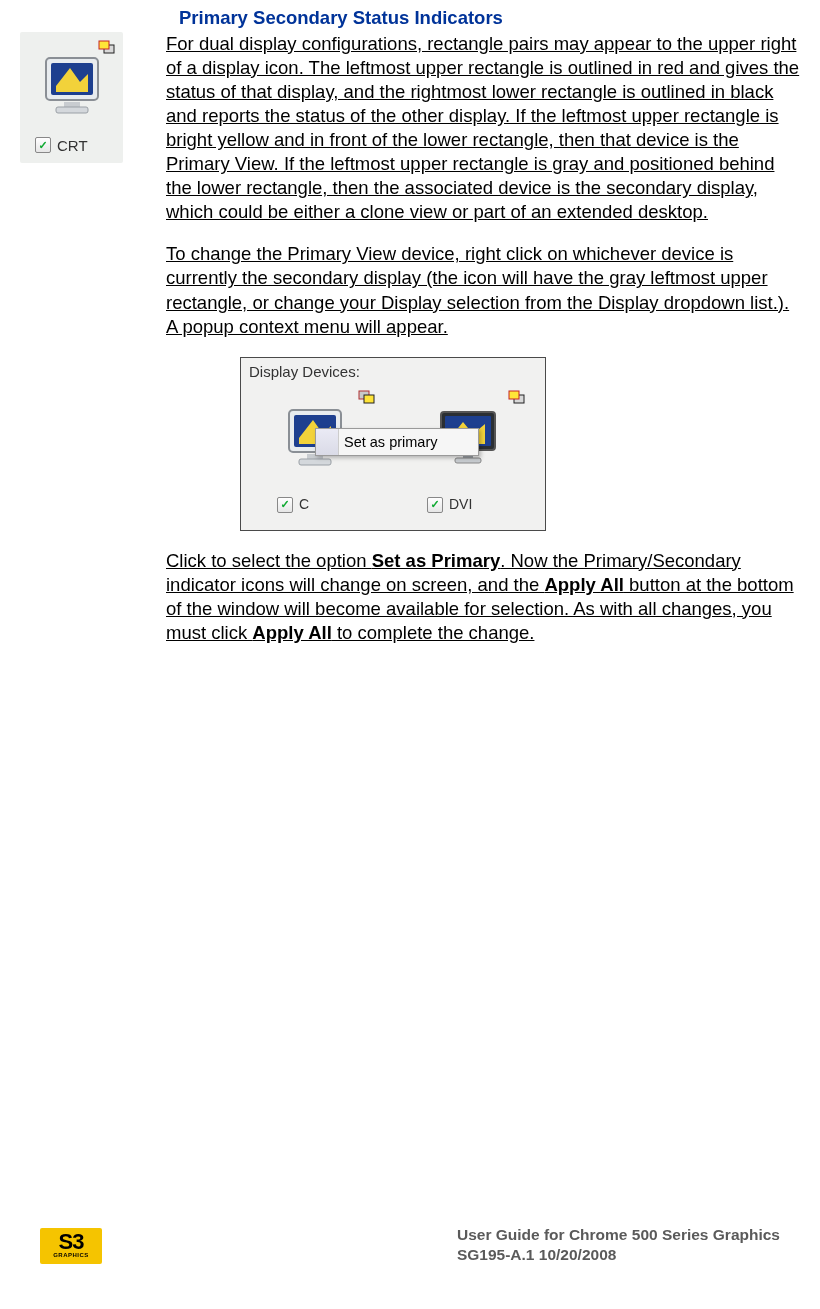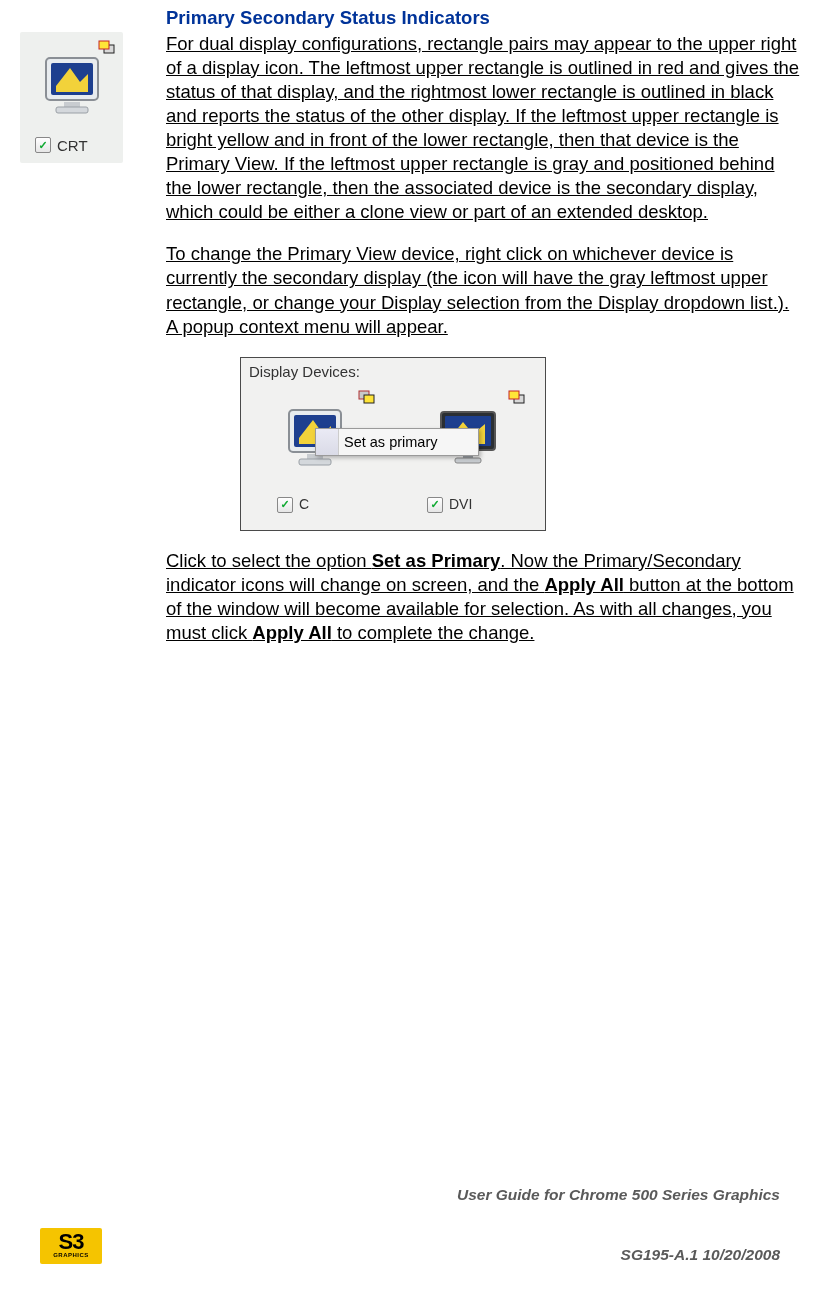--- a/index.html
+++ b/index.html
@@ -22,20 +22,21 @@
     flex: 0 0 110px;
     padding-top: 26px;
   }
   .right-col {
     flex: 1;
   }
   .heading {
     color: #003399;
     font-weight: bold;
     margin-bottom: 2px;
+    margin-left: 13px;
   }
   .para {
     margin-bottom: 18px;
     text-decoration: underline;
   }
   .crt-box {
     width: 103px;
     height: 131px;
     background: #eef0ee;
     position: relative;
@@ -173,28 +174,26 @@
   .s3-logo .big {
     font-size: 22px;
     line-height: 20px;
     letter-spacing: -1px;
   }
   .s3-logo .sm {
     font-size: 6px;
     letter-spacing: 0.5px;
   }
   .footer-text {
-    text-align: right;
     color: #5a5a5a;
-    font-style: italic;
     font-weight: bold;
     font-size: 15.5px;
     line-height: 1.25;
   }
-  .footer-text .l2 { font-weight: bold; margin-top: 40px; }
+  .footer-text .l2 { font-weight: bold; }
   .footer-text .l3 { font-weight: bold; }
   .footer-text .l3 .pg { }
   .page-wrap {
     position: relative;
     min-height: 1280px;
   }
   .bold { font-weight: bold; }
 </style>
 </head>
 <body>

